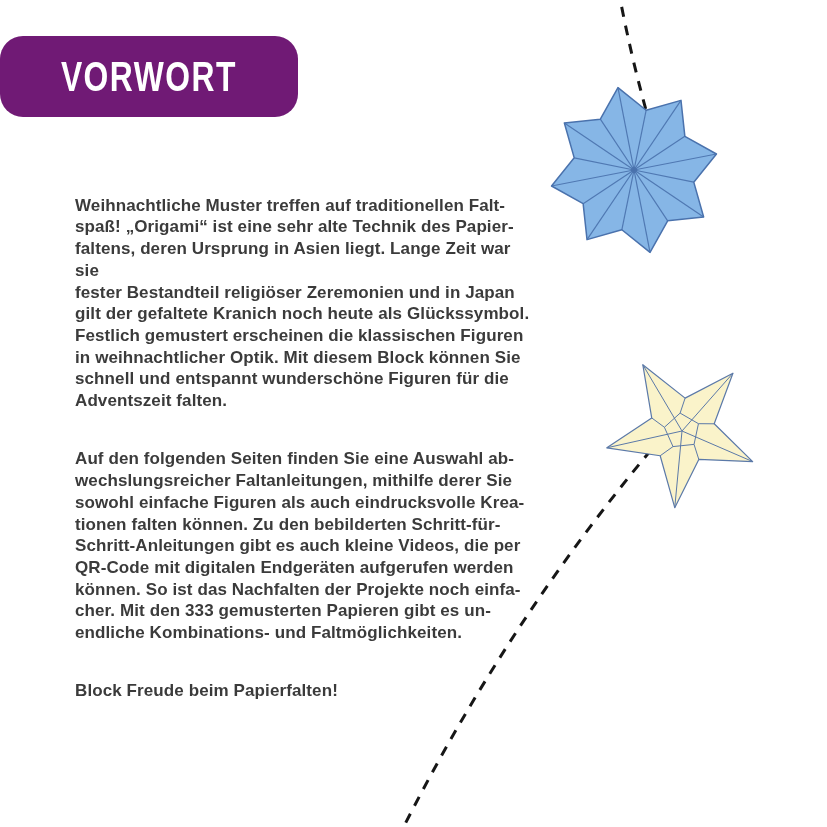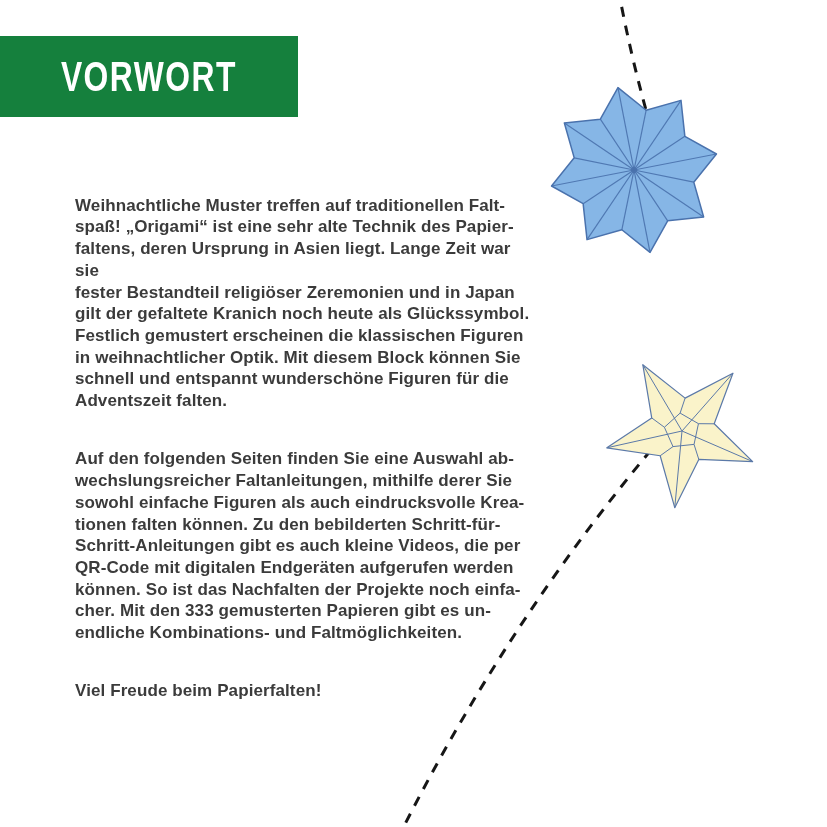--- a/index.html
+++ b/index.html
@@ -49,21 +49,21 @@
     top: 0;
     width: 827px;
     height: 827px;
   }
 </style>
 </head>
 <body>
 
 <div class="page">
 
-  <div class="banner" style="background: #15803d;">
+  <div class="banner" style="background: #701a75; border-radius: 23px;">
     <h1 class="banner-title" style="color: rgb(255, 255, 255);">VORWORT</h1>
   </div>
 
   <div class="text-block" style="color: rgb(59, 59, 59);">
     <p>Weihnachtliche Muster treffen auf traditionellen Falt-
 spaß! „Origami“ ist eine sehr alte Technik des Papier-
 faltens, deren Ursprung in Asien liegt. Lange Zeit war sie
 fester Bestandteil religiöser Zeremonien und in Japan
 gilt der gefaltete Kranich noch heute als Glückssymbol.
 Festlich gemustert erscheinen die klassischen Figuren
@@ -72,21 +72,21 @@
 Adventszeit falten.</p>
     <p>Auf den folgenden Seiten finden Sie eine Auswahl ab-
 wechslungsreicher Faltanleitungen, mithilfe derer Sie
 sowohl einfache Figuren als auch eindrucksvolle Krea-
 tionen falten können. Zu den bebilderten Schritt-für-
 Schritt-Anleitungen gibt es auch kleine Videos, die per
 QR-Code mit digitalen Endgeräten aufgerufen werden
 können. So ist das Nachfalten der Projekte noch einfa-
 cher. Mit den 333 gemusterten Papieren gibt es un-
 endliche Kombinations- und Faltmöglichkeiten.</p>
-    <p>Viel Freude beim Papierfalten!</p>
+    <p>Block Freude beim Papierfalten!</p>
   </div>
 
   <svg class="art" viewBox="0 0 827 827">
     <path id="string-top" d="M 618 -12 Q 630 52 646 110" fill="none" stroke-linecap="butt" stroke="#161616" stroke-dasharray="10 9" stroke-width="3"></path>
     <g id="blue-star">
         <polygon points="617.9720443883703,87.54331659039623 646.161443999449,110.2245930181294 680.9722038915427,100.3608439053765 684.8670351460972,136.33184389596445 716.4566834096038,153.97204438837025 693.7754069818706,182.16144399944903 703.6391560946236,216.97220389154273 667.6681561040356,220.86703514609724 650.0279556116297,252.45668340960378 621.838556000551,229.77540698187062 587.0277961084573,239.6391560946235 583.1329648539028,203.66815610403555 551.5433165903962,186.02795561162978 574.2245930181294,157.83855600055102 564.3608439053764,123.02779610845728 600.3318438959644,119.13296485390275" fill="#86b6e6" stroke="#4a72ad" stroke-width="1.5" stroke-linejoin="round"></polygon>
         <line x1="634" y1="170" x2="617.9720443883703" y2="87.54331659039623" stroke="#4a72ad" stroke-width="1.2" opacity="0.9"></line>
         <line x1="634" y1="170" x2="646.161443999449" y2="110.2245930181294" stroke="#4a72ad" stroke-width="1.2" opacity="0.9"></line>
         <line x1="634" y1="170" x2="680.9722038915427" y2="100.3608439053765" stroke="#4a72ad" stroke-width="1.2" opacity="0.9"></line>
         <line x1="634" y1="170" x2="684.8670351460972" y2="136.33184389596445" stroke="#4a72ad" stroke-width="1.2" opacity="0.9"></line>

